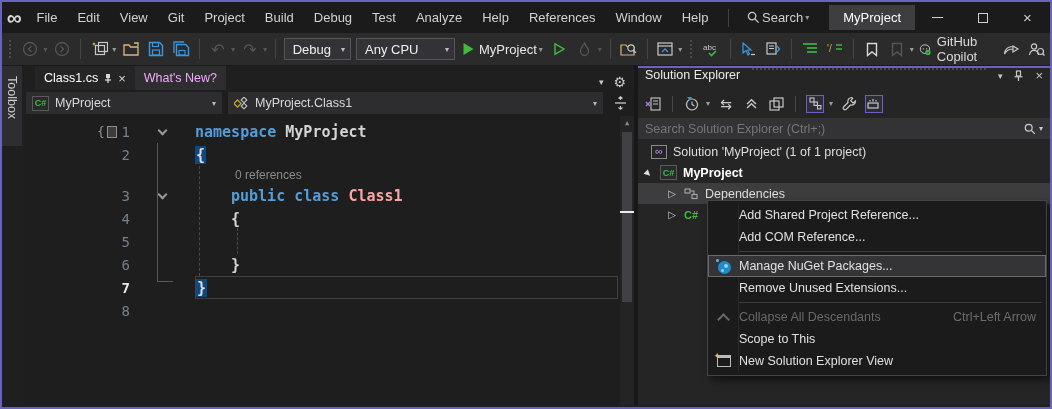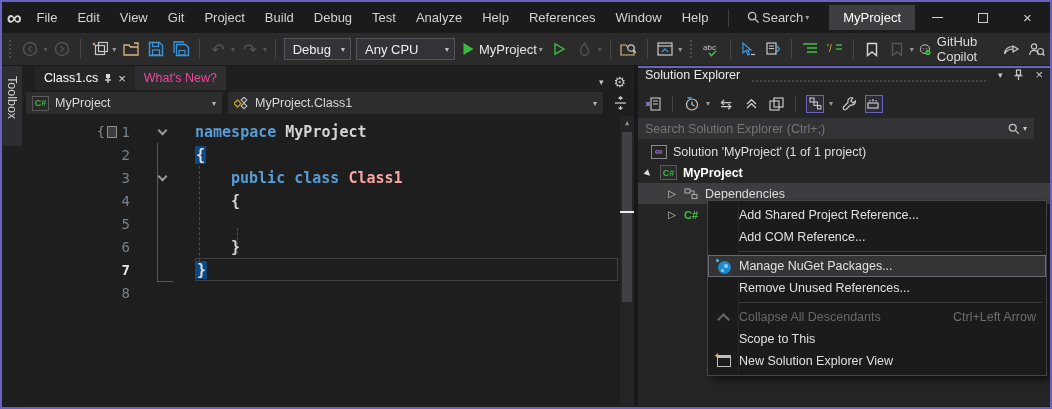--- a/index.html
+++ b/index.html
@@ -40,21 +40,21 @@
   .copilot { display:flex; align-items:center; gap:6px; font-size:13px; color:#dadada; }
   
   .main { display:flex; height:339px; }
   .toolbox-strip { width:22px; background:#1f1f20; flex:none; }
   .toolbox-tab { writing-mode:vertical-lr; font-size:12.5px; color:#cfcfcf; background:#2e2e30; padding:10px 3px; height:80px; display:flex; align-items:center; }
   
   .editor { width:610px; flex:none; display:flex; flex-direction:column; background:#1e1e1e; }
   .tabs-row { height:24px; display:flex; align-items:flex-end; background:#1f1f20; }
   .tab { height:24px; display:flex; align-items:center; gap:5px; padding:0 9px; font-size:12.5px; }
   .tab.active { background:#252526; color:#ffffff; margin-left:11px; }
-  .tab.inactive { background:#2e2e30; color:#ec4899; }
+  .tab.inactive { background:#2e2e30; color:#f0abfc; }
   .tab-x { font-size:13px; color:#d8d8d8; line-height:1; }
   .tabs-right { margin-left:auto; display:flex; align-items:center; gap:10px; padding-right:8px; color:#c8c8c8; }
   .navbar { height:26px; display:flex; align-items:center; background:#1e1e1e; padding:2px 2px 2px 2px; gap:6px; }
   .nav-combo { display:flex; align-items:center; gap:6px; background:#2d2d30; height:22px; padding:0 6px; font-size:12.5px; color:#d8d8d8; }
   .nav-combo .caret { margin-left:auto; font-size:8px; color:#b8b8b8; }
   .nav-combo.c1 { width:196px; }
   .nav-combo.c2 { flex:1; }
   .csharp-badge { width:17px; height:15px; border:1px solid #5a5a5a; background:#2a2a2b; color:#3fba41; font-size:9px; font-weight:bold; display:flex; align-items:center; justify-content:center; flex:none; }
   .csharp-plain { color:#3fba41; font-size:11px; font-weight:bold; }
   
@@ -76,27 +76,27 @@
   .ln-cur { color:#e8e8e8; font-weight:bold; }
   .guide { position:absolute; border-left:1px dashed #4a4a4a; width:1px; }
   .outline-bracket { position:absolute; left:133px; top:27px; width:16px; height:139px; border-left:1px solid #585858; border-bottom:1px solid #585858; }
   .vscroll { position:absolute; right:0; top:0; bottom:0; width:14px; background:#242425; }
   .vscroll .arr { position:absolute; top:3px; left:0; right:0; text-align:center; font-size:7px; color:#8a8a8a; }
   .vscroll .thumb { position:absolute; left:2px; right:2px; top:16px; height:170px; background:#404045; }
   .vscroll .marker { position:absolute; left:0; right:0; top:95px; height:2px; background:#ececec; }
   .splitter { width:4px; background:#18181a; flex:none; }
   
   .sol-exp { flex:1; background:#252526; border-top:2px solid #6962be; display:flex; flex-direction:column; position:relative; }
-  .se-title { height:22px; display:flex; align-items:flex-end; padding:8px 7px; font-size:12.5px; color:#eaeaea; gap:8px; }
+  .se-title { height:22px; display:flex; align-items:flex-start; padding:0 7px; font-size:12.5px; color:#eaeaea; gap:8px; }
   .se-dots { flex:1; border-top:2px dotted #47474c; margin:0 4px; height:0; }
   .se-title-icons { display:flex; align-items:center; gap:11px; color:#c8c8c8; }
   .se-toolbar { height:27px; display:flex; align-items:center; padding:0 6px; gap:7px; color:#c8c8c8; }
   .se-ico { width:18px; height:18px; display:flex; align-items:center; justify-content:center; flex:none; }
   .se-ico.toggled { border:1px solid #6962be; background:#2d2d38; }
-  .se-search { height:21px; margin:1px 16px 2px 0; background:#333336; display:flex; align-items:center; padding:0 7px; }
+  .se-search { height:21px; margin:1px 0 2px 0; background:#333336; display:flex; align-items:center; padding:0 7px; }
   .se-search input { flex:1; background:transparent; border:none; outline:none; color:#9c9c9c; font-size:12.5px; font-family:"Liberation Sans",sans-serif; }
   .se-search .icons { display:flex; align-items:center; gap:3px; color:#c8c8c8; }
   .tree { flex:1; position:relative; font-size:12.5px; color:#dedede; }
   .trow { height:21px; display:flex; align-items:center; gap:6px; }
   .trow .arrow { width:12px; text-align:center; color:#c8c8c8; font-size:10px; flex:none; }
   .trow.selected { background:#3d3d40; }
   .t-exp { display:inline-block; transform:rotate(45deg); font-size:8px; color:#e0e0e0; }
   .sln-ico { display:flex; align-items:center; justify-content:center; width:16px; height:14px; border:1px solid #8a8a8a; color:#9b7cc9; font-size:11px; font-weight:bold; line-height:1; flex:none; }
   .proj-label { font-weight:bold; color:#fff; }
   
@@ -395,20 +395,23 @@
             <span class="fold">
                 <span class="chev"></span>
               </span>
             <span class="ctext"><span class="kw">namespace</span><span> MyProject</span></span>
           </div>
           <div class="cl">
             <span class="ln">2</span>
             <span class="fold"></span>
             <span class="ctext"><span class="hl-brace">{</span></span>
           </div>
+          <div class="cl-lens">
+            <span>0 references</span>
+          </div>
           <div class="cl">
             <span class="ln">3</span>
             <span class="fold">
                 <span class="chev"></span>
               </span>
             <span class="ctext ind"><span class="kw">public class</span><span class="cls"> Class1</span></span>
           </div>
           <div class="cl">
             <span class="ln">4</span>
             <span class="fold"></span>
@@ -565,21 +568,21 @@
             <span class="big"></span>
             <span class="d1"></span>
             <span class="d2"></span>
             <span class="spark"></span>
           </span>
       </span>
       <span>Manage NuGet Packages...</span>
     </div>
     <div class="mi">
       <span class="mico"></span>
-      <span>Remove Unused References...</span>
+      <span>Remove Unused Extensions...</span>
     </div>
     <div class="msep"></div>
     <div class="mi disabled">
       <span class="mico">
           <span class="collapse-ico"></span>
         </span>
       <span>Collapse All Descendants</span>
       <span class="sc">Ctrl+Left Arrow</span>
     </div>
     <div class="mi">

